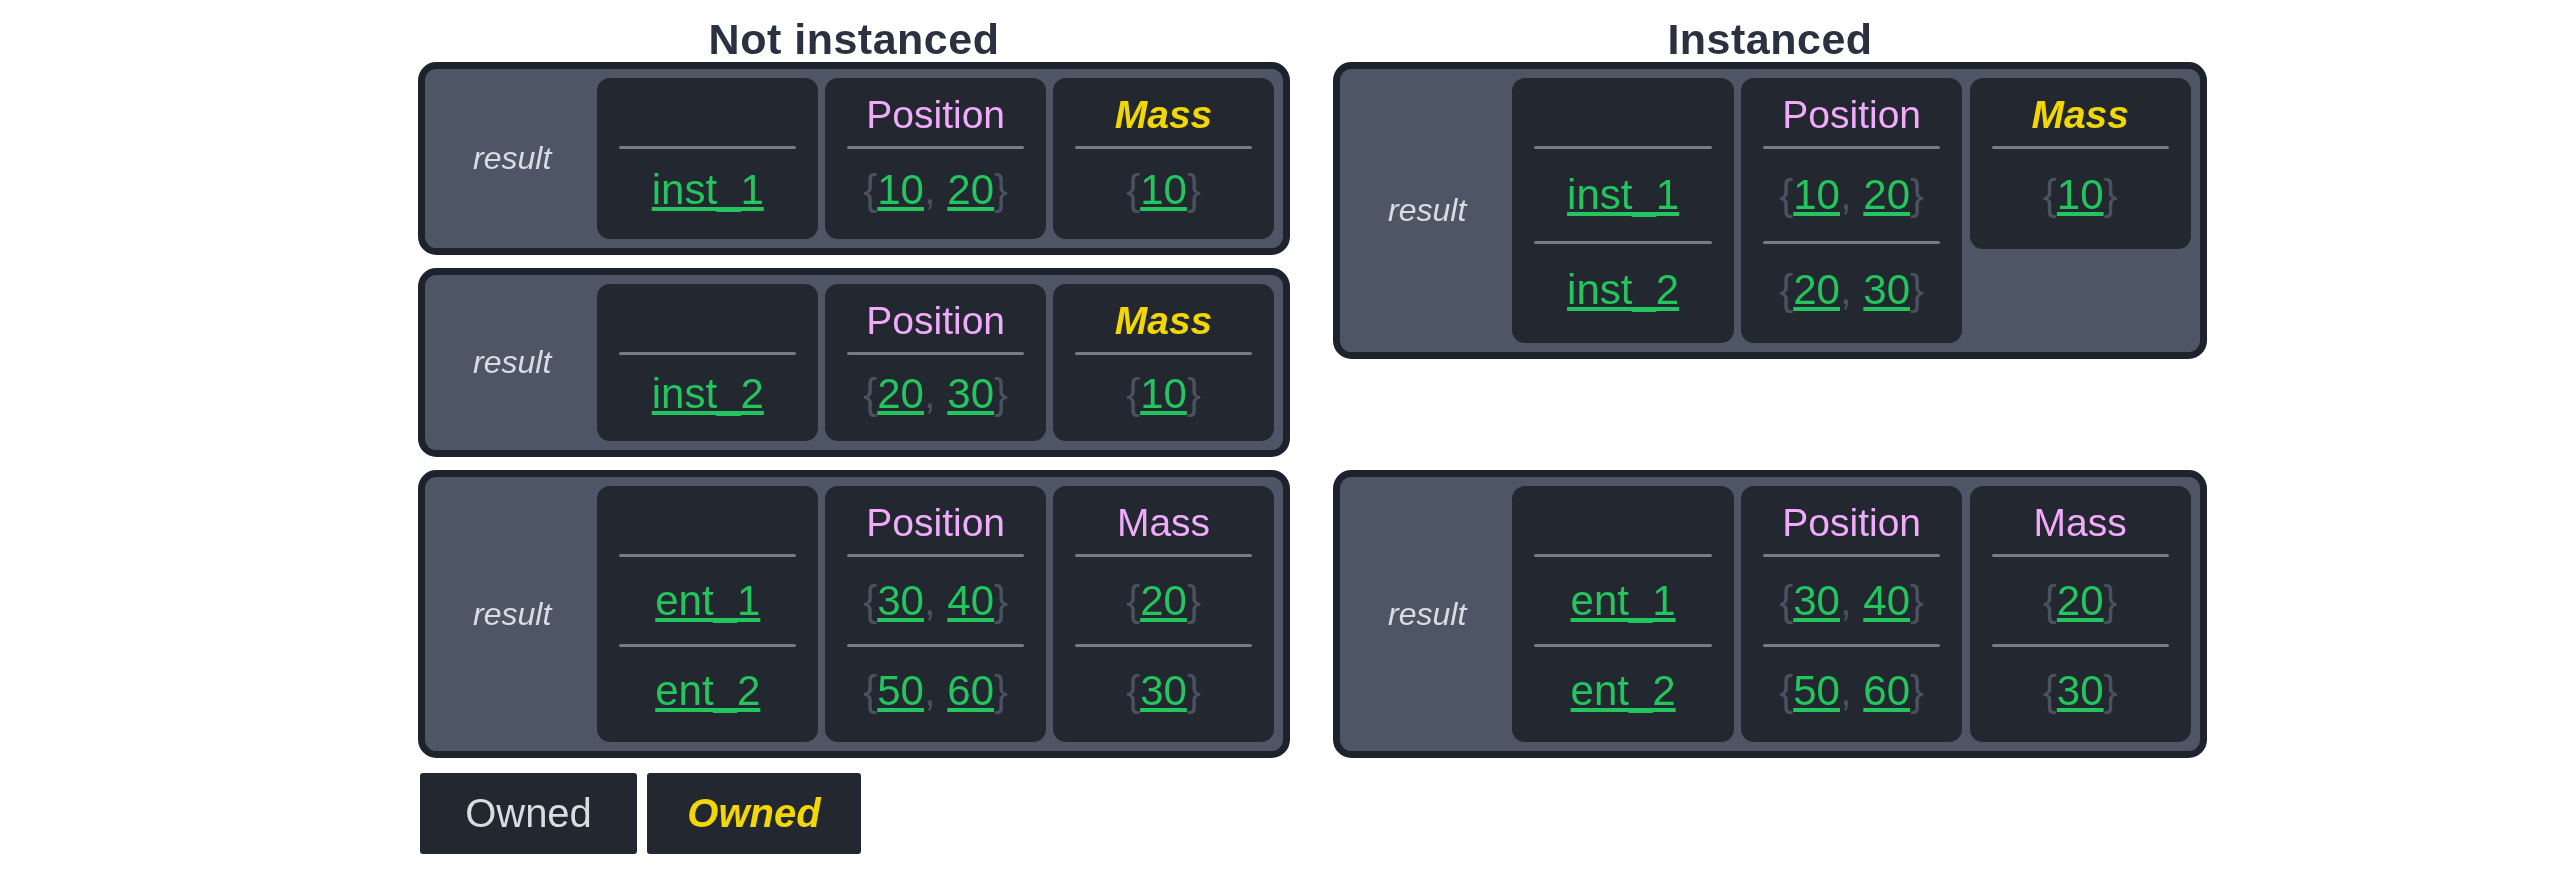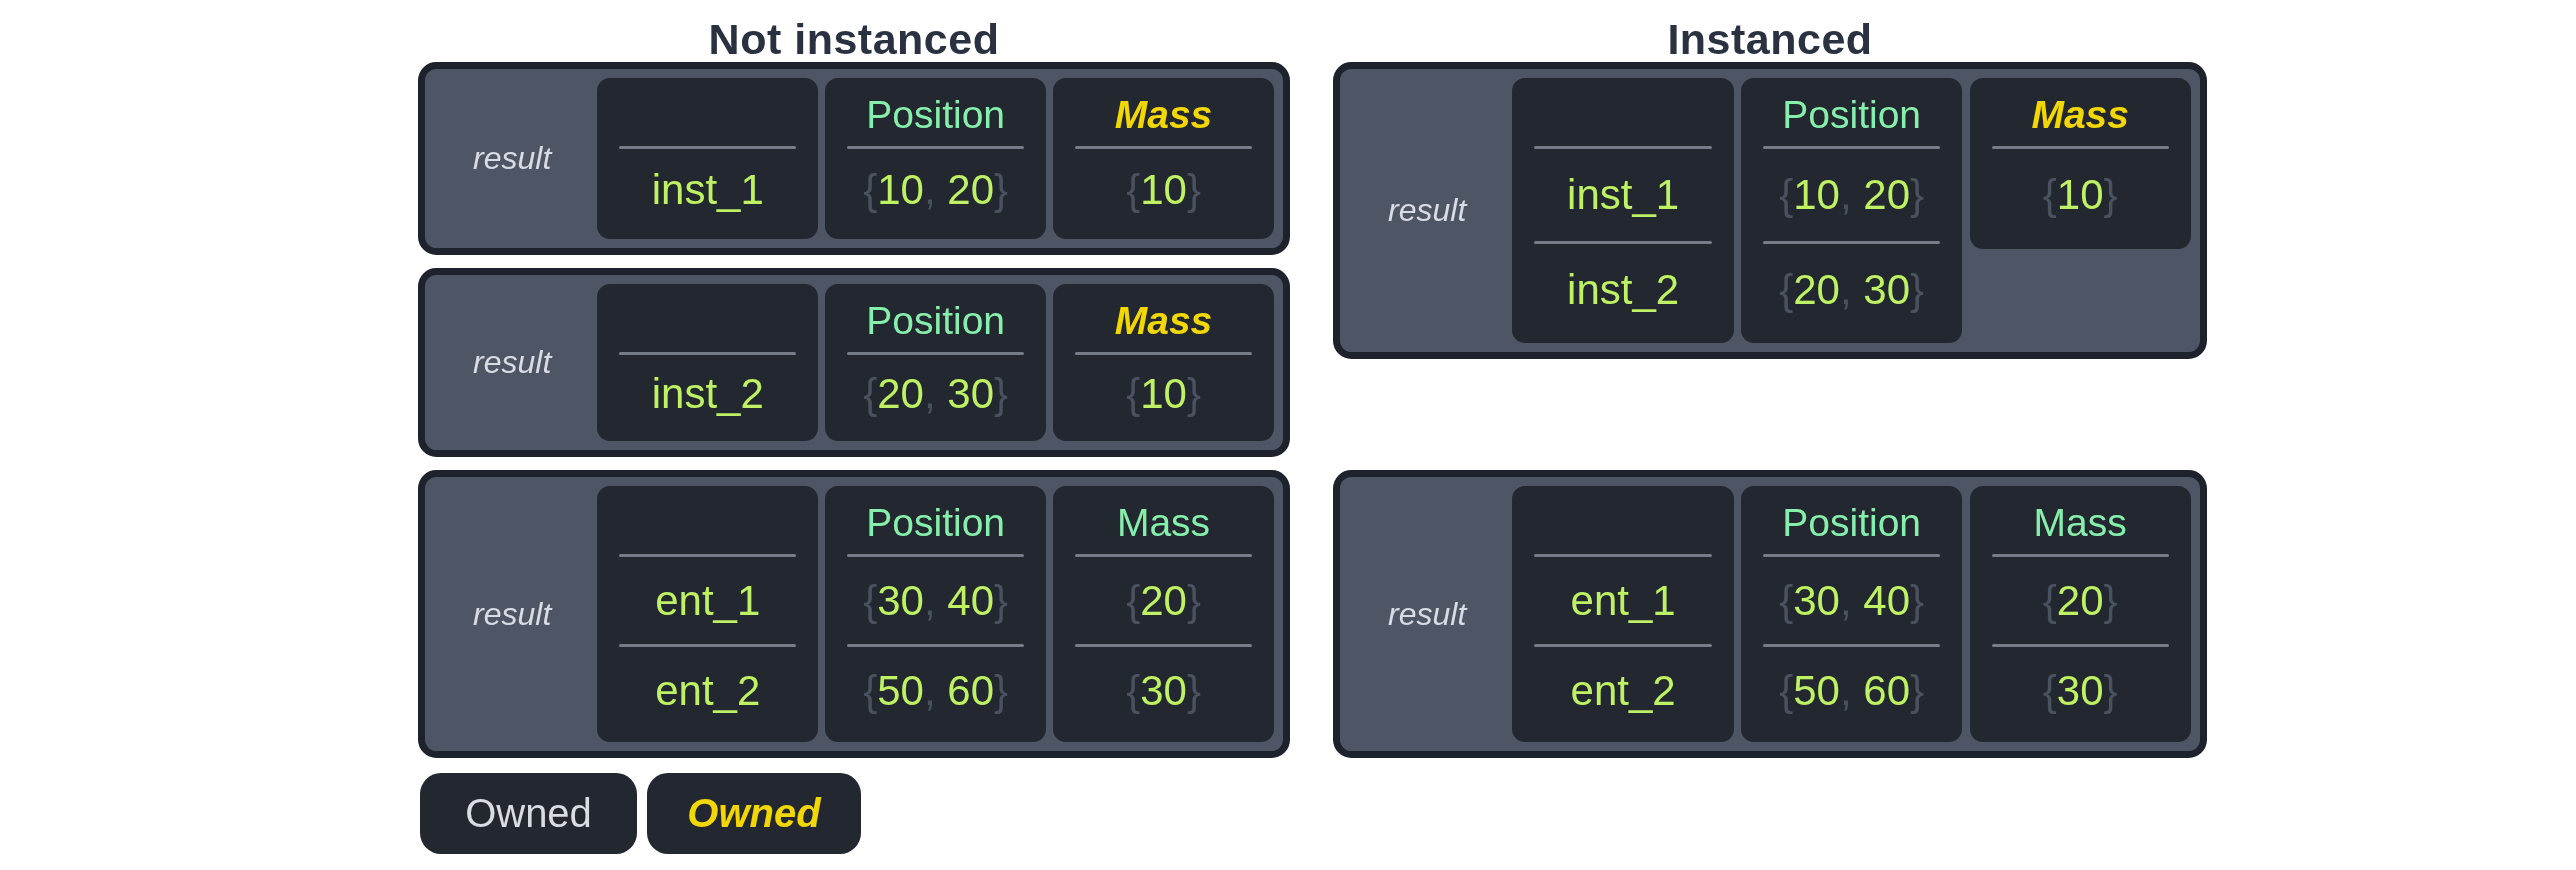--- a/index.html
+++ b/index.html
@@ -74,21 +74,21 @@
   .cell.short {
     align-self: flex-start;
     height: 171px;
   }
   .cell-header {
     flex: 0 0 55px;
     display: flex;
     align-items: center;
     justify-content: center;
     font-size: 39px;
-    color: #86efac;
+    color: #f0abfc;
   }
   .cell-header.shared {
     color: #f2d703;
     font-style: italic;
     font-weight: bold;
   }
   .divider {
     flex: 0 0 2.8px;
     height: 2.8px;
     background: #757b87;
@@ -99,27 +99,27 @@
     flex: 1 1 0;
     display: flex;
     align-items: center;
     justify-content: center;
     font-size: 42px;
     color: #a9d9b3;
     white-space: pre;
     min-height: 55px;
   }
   .cell-value .punct { color: #4a5260; }
-  .cell-value .num   { color: #bef264; }
+  .cell-value .num   { color: #22c55e; text-decoration: underline; }
 
   .legend-chip {
     position: absolute;
     box-sizing: border-box;
     background: #23272f;
-    border-radius: 21px;
+    border-radius: 3px;
     display: flex;
     align-items: center;
     justify-content: center;
     font-size: 40px;
   }
   #legend-owned  { left: 420px; top: 773px; width: 217px; height: 81px; color: #d9dce2; }
   #legend-shared { left: 647px; top: 773px; width: 214px; height: 81px; color: #f2d703; font-style: italic; font-weight: bold; }
 </style>
 </head>
 <body>

